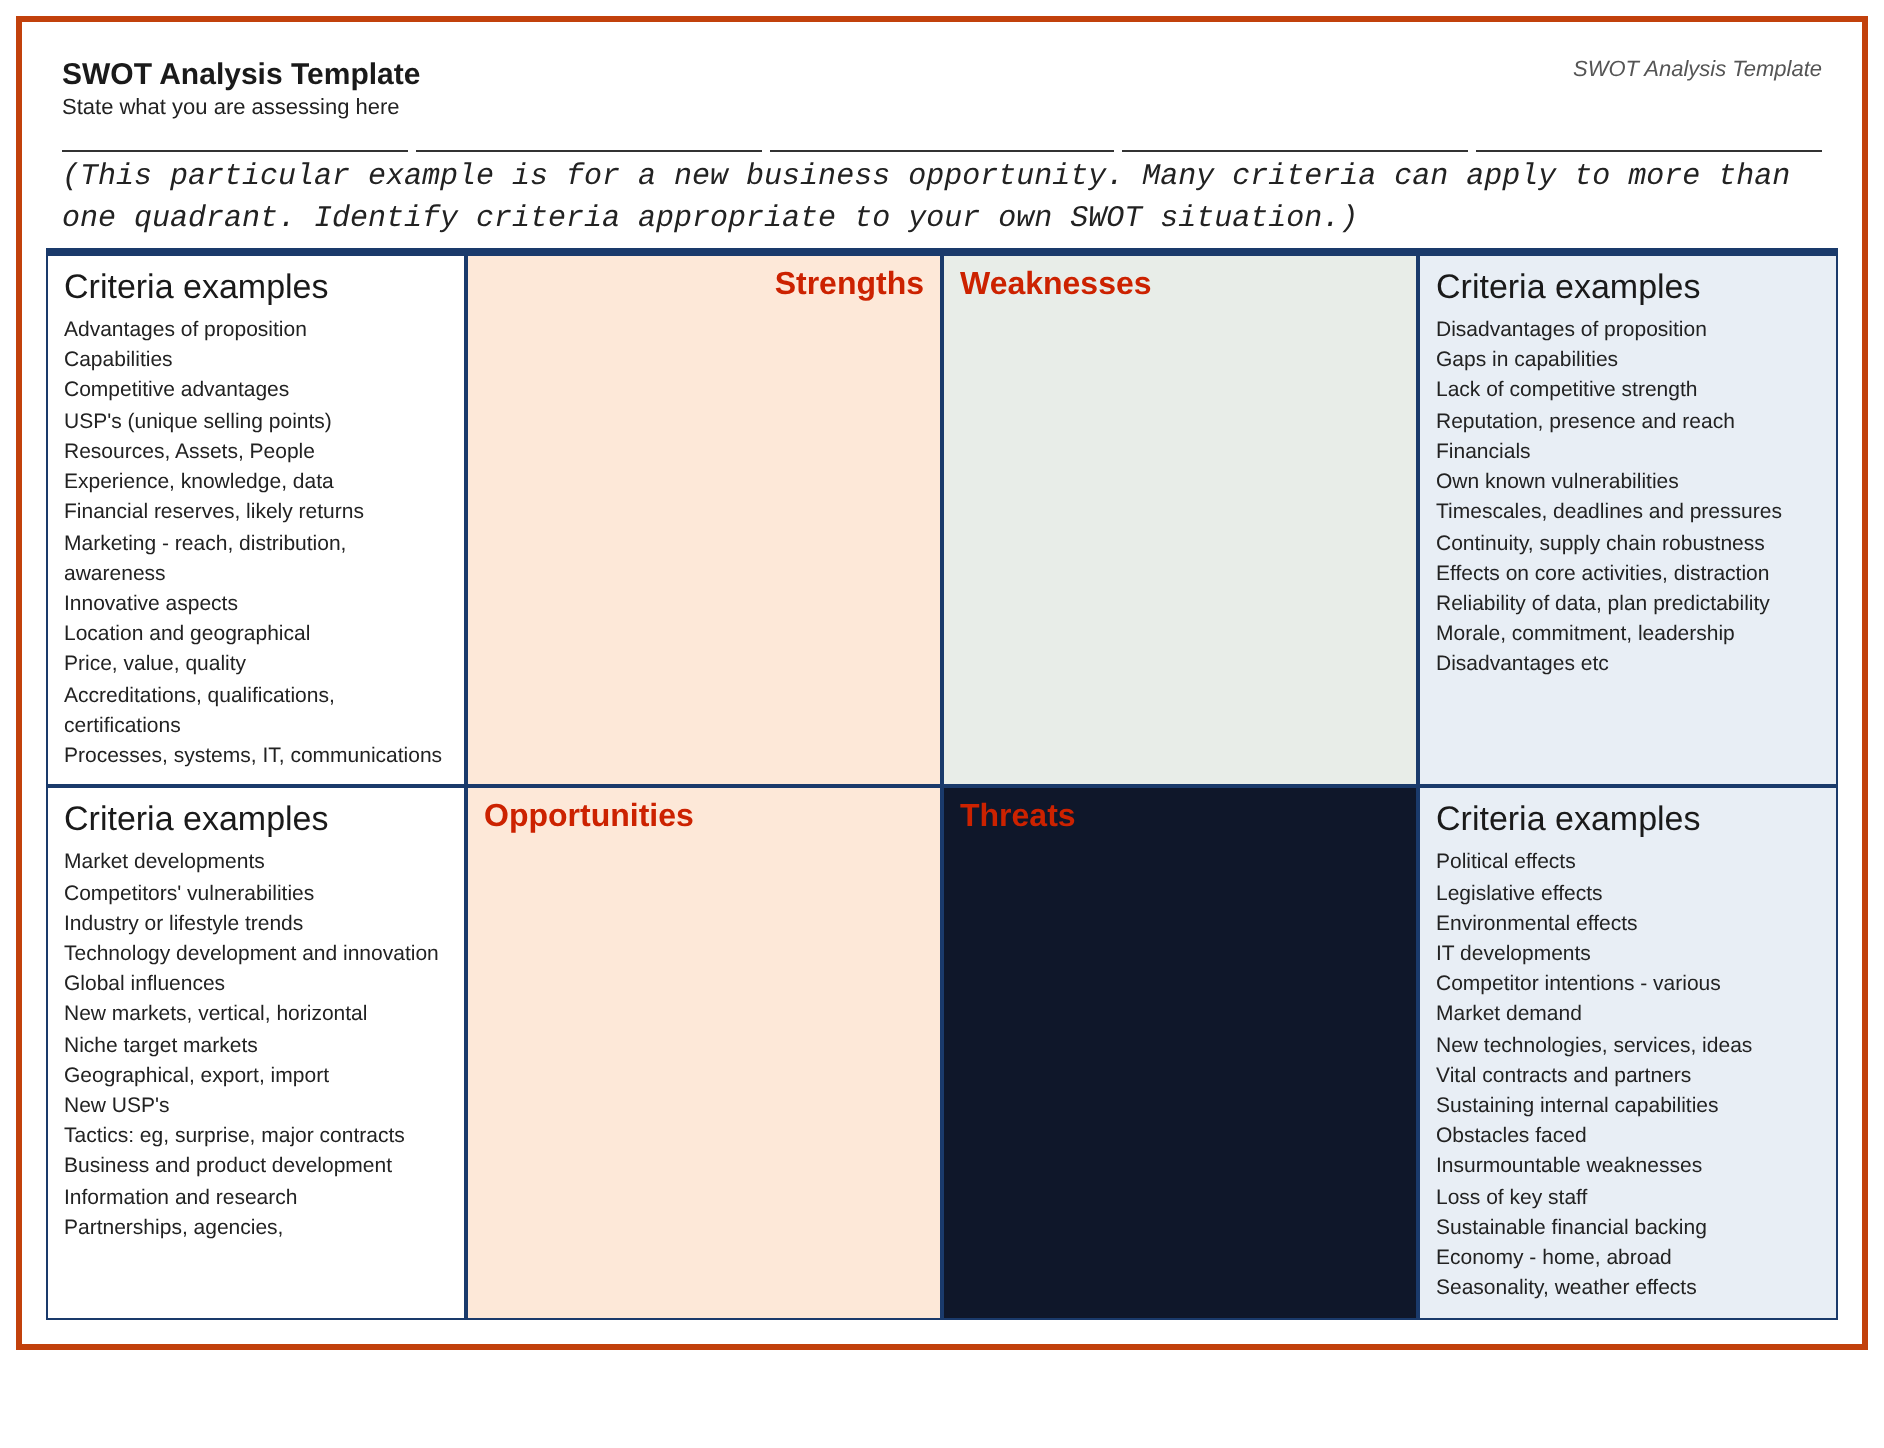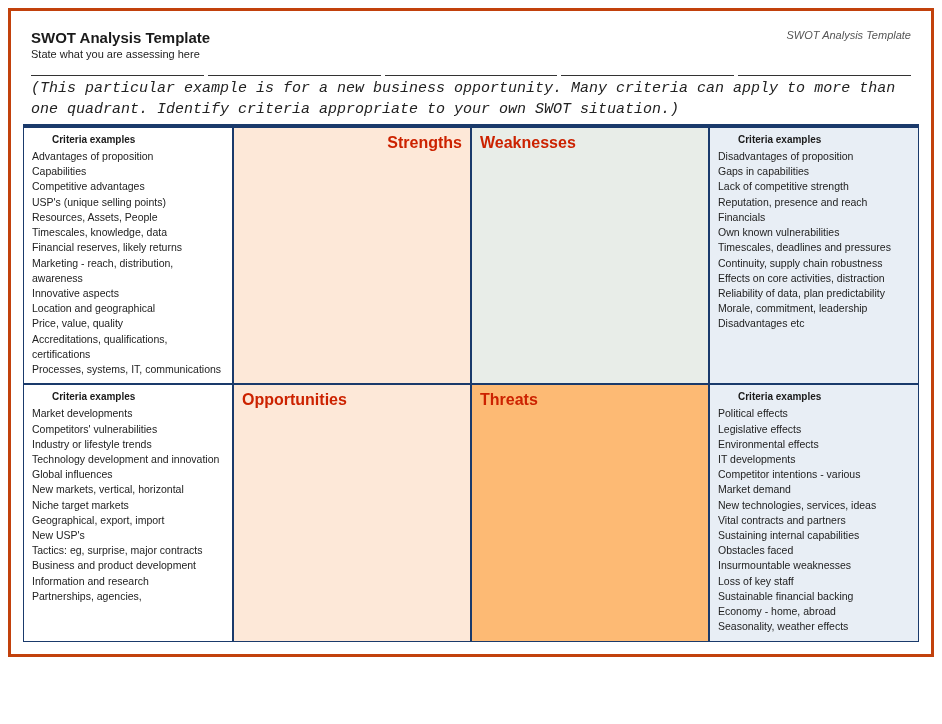--- a/index.html
+++ b/index.html
@@ -67,34 +67,33 @@
       background: #fde8d8;
       text-align: right;
     }
     .weaknesses-cell {
       background: #e8ede8;
     }
     .opportunities-cell {
       background: #fde8d8;
     }
     .threats-cell {
-      background: #fdba74;
+      background: #0f172a;
     }
     .criteria-right-top {
       background: #e8eef5;
     }
     .criteria-right-bottom {
       background: #e8eef5;
     }
     .section-header {
-      font-size: 10px;
-      font-weight: bold;
+      font-size: 17px;
+      font-weight: normal;
       color: #1a1a1a;
       margin-bottom: 4px;
-      margin-left: 20px;
     }
     .section-header-red {
       font-size: 16px;
       font-weight: bold;
       color: #cc2200;
       margin-bottom: 4px;
     }
     .criteria-list {
       font-size: 10.5px;
       color: #222;
@@ -141,21 +140,21 @@
   <div class="grid-container">
 
     <div class="cell criteria-cell">
       <div class="section-header">Criteria examples</div>
       <div class="criteria-list" id="top-left-list">
           <p>Advantages of proposition</p>
           <p>Capabilities</p>
           <p>Competitive advantages</p>
           <p>USP's (unique selling points)</p>
           <p>Resources, Assets, People</p>
-          <p>Timescales, knowledge, data</p>
+          <p>Experience, knowledge, data</p>
           <p>Financial reserves, likely returns</p>
           <p>Marketing - reach, distribution, awareness</p>
           <p>Innovative aspects</p>
           <p>Location and geographical</p>
           <p>Price, value, quality</p>
           <p>Accreditations, qualifications, certifications</p>
           <p>Processes, systems, IT, communications</p>
         </div>
     </div>
 

